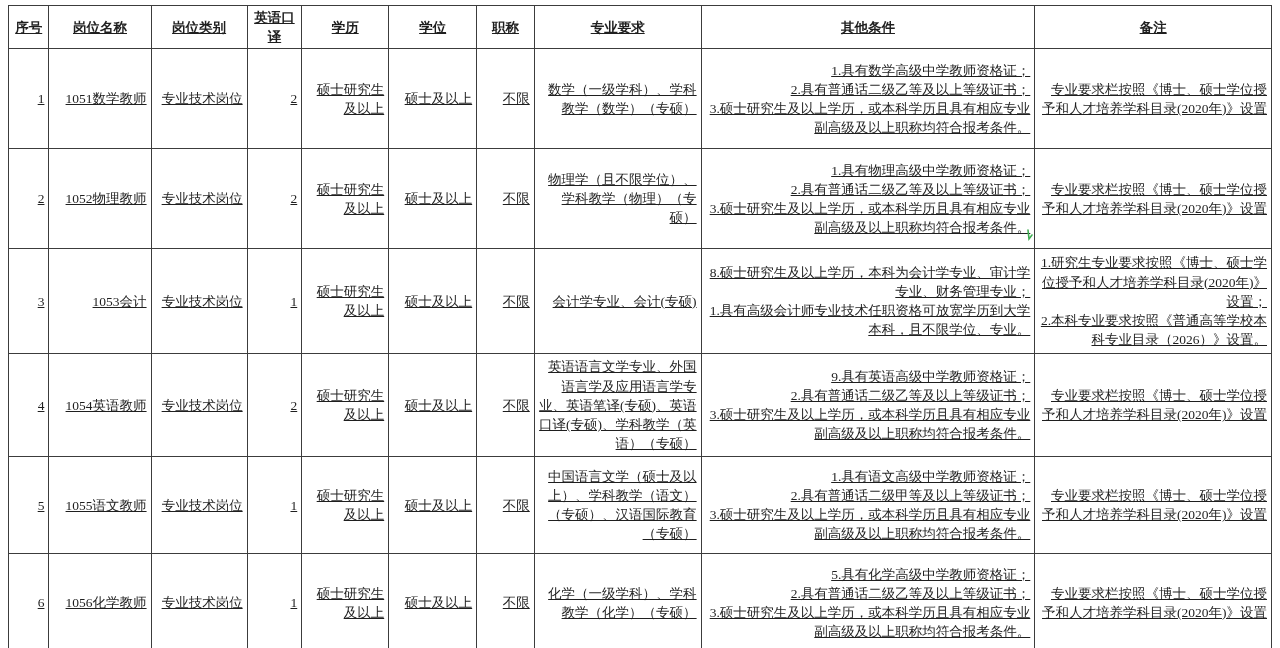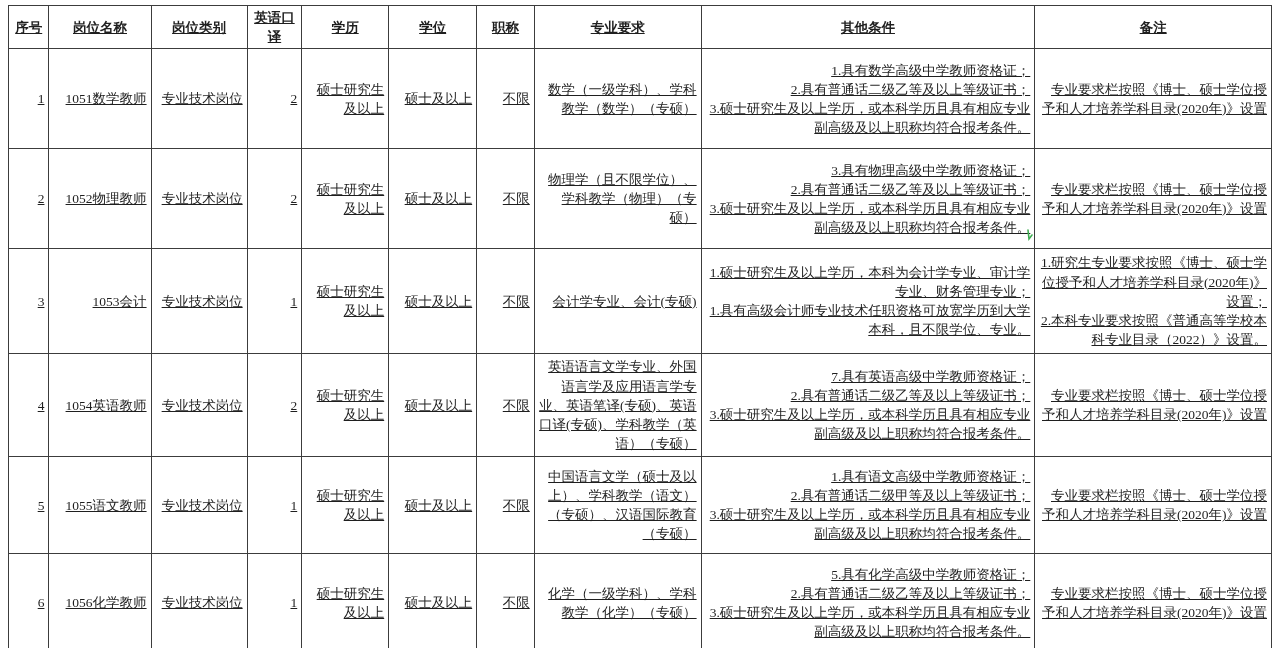--- a/index.html
+++ b/index.html
@@ -112,57 +112,57 @@
         <tr>
           <td class="col-seq">2</td>
           <td class="col-name">1052物理教师</td>
           <td class="col-category">专业技术岗位</td>
           <td class="col-count">2</td>
           <td class="col-education">硕士研究生及以上</td>
           <td class="col-degree">硕士及以上</td>
           <td class="col-title">不限</td>
           <td class="col-major">物理学（且不限学位）、学科教学（物理）（专硕）</td>
           <td class="col-conditions">
-            <div class="line">3.具有物理高级中学教师资格证；</div>
+            <div class="line">1.具有物理高级中学教师资格证；</div>
             <div class="line">2.具有普通话二级乙等及以上等级证书；</div>
             <div class="line">3.硕士研究生及以上学历，或本科学历且具有相应专业副高级及以上职称均符合报考条件。</div>
           </td>
           <td class="col-remarks">
             <div class="line">专业要求栏按照《博士、硕士学位授予和人才培养学科目录(2020年)》设置</div>
           </td>
         </tr>
         <tr>
           <td class="col-seq">3</td>
           <td class="col-name">1053会计</td>
           <td class="col-category">专业技术岗位</td>
           <td class="col-count">1</td>
           <td class="col-education">硕士研究生及以上</td>
           <td class="col-degree">硕士及以上</td>
           <td class="col-title">不限</td>
           <td class="col-major">会计学专业、会计(专硕)</td>
           <td class="col-conditions">
-            <div class="line">1.硕士研究生及以上学历，本科为会计学专业、审计学专业、财务管理专业；</div>
+            <div class="line">8.硕士研究生及以上学历，本科为会计学专业、审计学专业、财务管理专业；</div>
             <div class="line">1.具有高级会计师专业技术任职资格可放宽学历到大学本科，且不限学位、专业。</div>
           </td>
           <td class="col-remarks">
             <div class="line">1.研究生专业要求按照《博士、硕士学位授予和人才培养学科目录(2020年)》设置；</div>
-            <div class="line">2.本科专业要求按照《普通高等学校本科专业目录（2022）》设置。</div>
+            <div class="line">2.本科专业要求按照《普通高等学校本科专业目录（2026）》设置。</div>
           </td>
         </tr>
         <tr>
           <td class="col-seq">4</td>
           <td class="col-name">1054英语教师</td>
           <td class="col-category">专业技术岗位</td>
           <td class="col-count">2</td>
           <td class="col-education">硕士研究生及以上</td>
           <td class="col-degree">硕士及以上</td>
           <td class="col-title">不限</td>
           <td class="col-major">英语语言文学专业、外国语言学及应用语言学专业、英语笔译(专硕)、英语口译(专硕)、学科教学（英语）（专硕）</td>
           <td class="col-conditions">
-            <div class="line">7.具有英语高级中学教师资格证；</div>
+            <div class="line">9.具有英语高级中学教师资格证；</div>
             <div class="line">2.具有普通话二级乙等及以上等级证书；</div>
             <div class="line">3.硕士研究生及以上学历，或本科学历且具有相应专业副高级及以上职称均符合报考条件。</div>
           </td>
           <td class="col-remarks">
             <div class="line">专业要求栏按照《博士、硕士学位授予和人才培养学科目录(2020年)》设置</div>
           </td>
         </tr>
         <tr>
           <td class="col-seq">5</td>
           <td class="col-name">1055语文教师</td>

